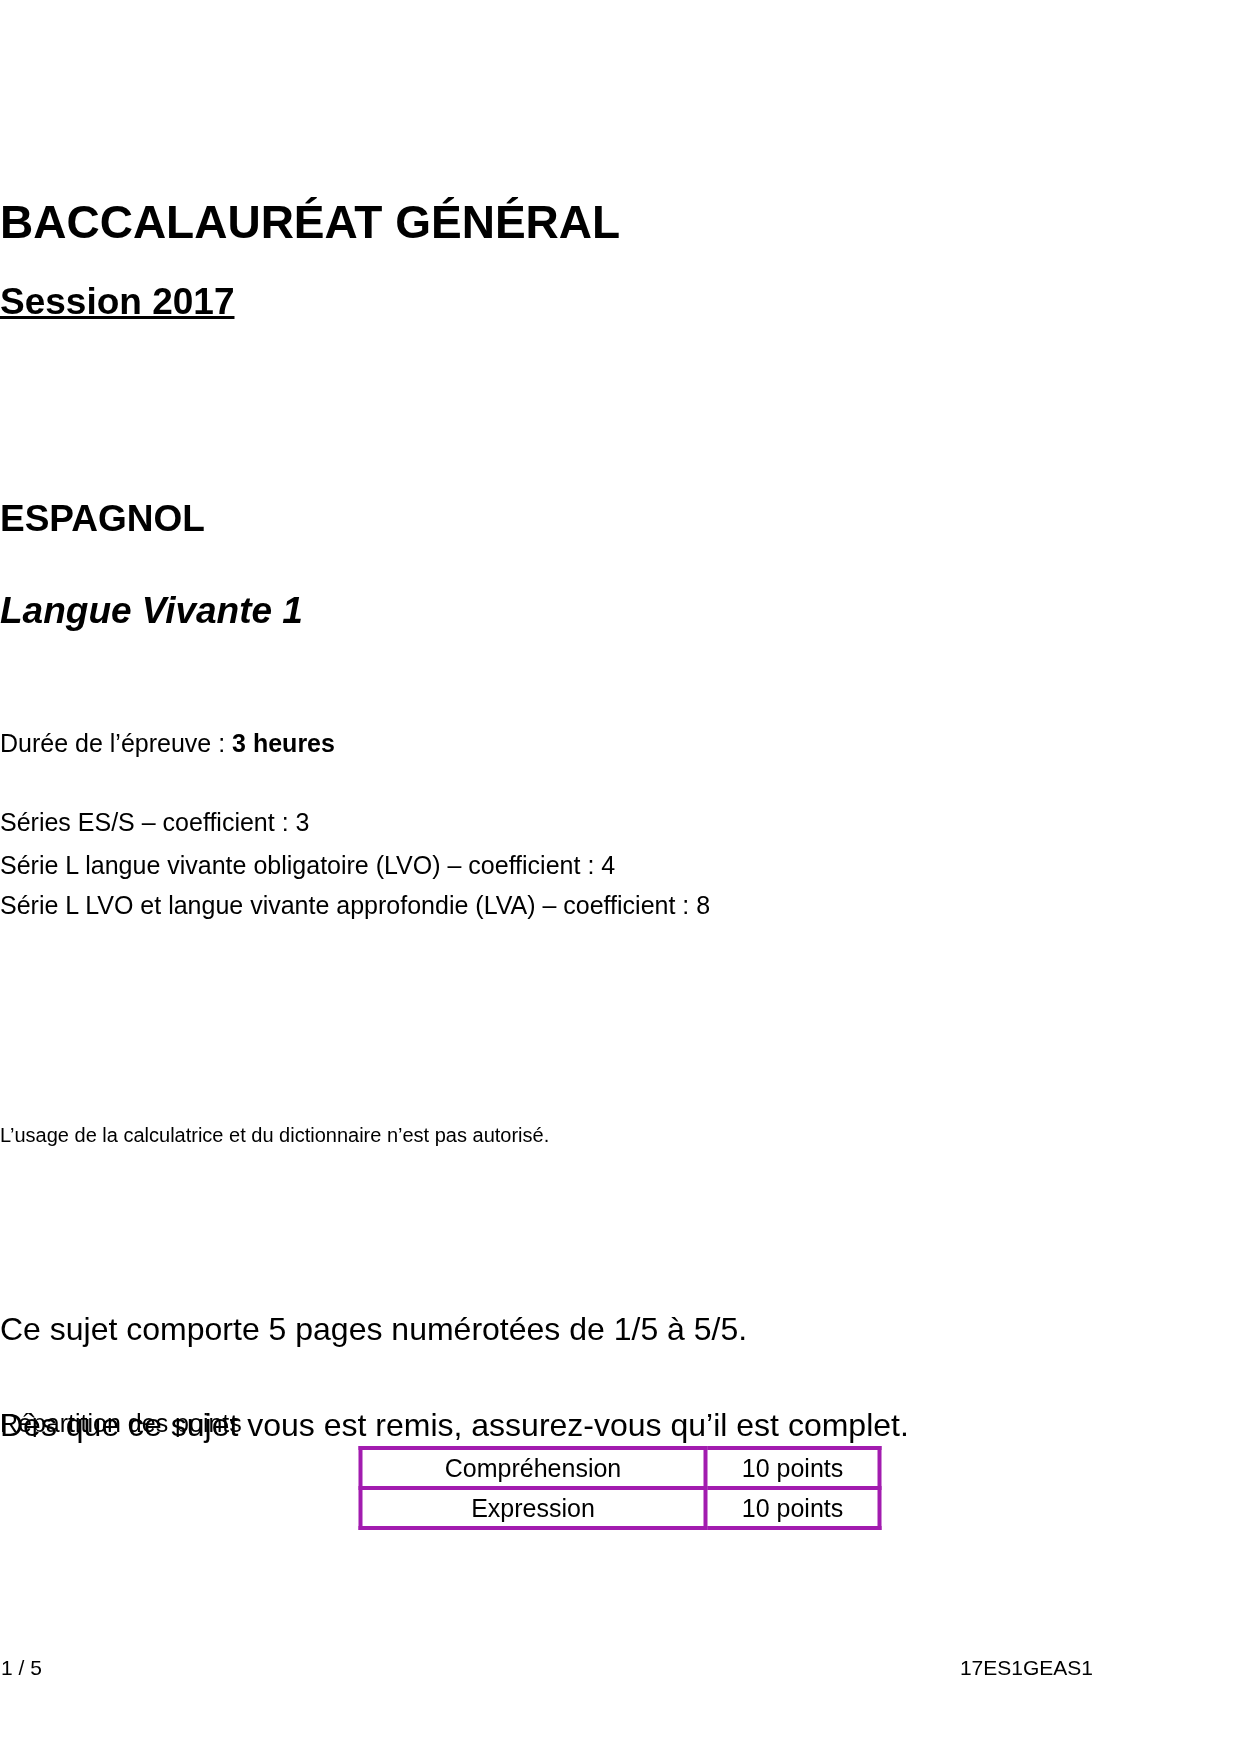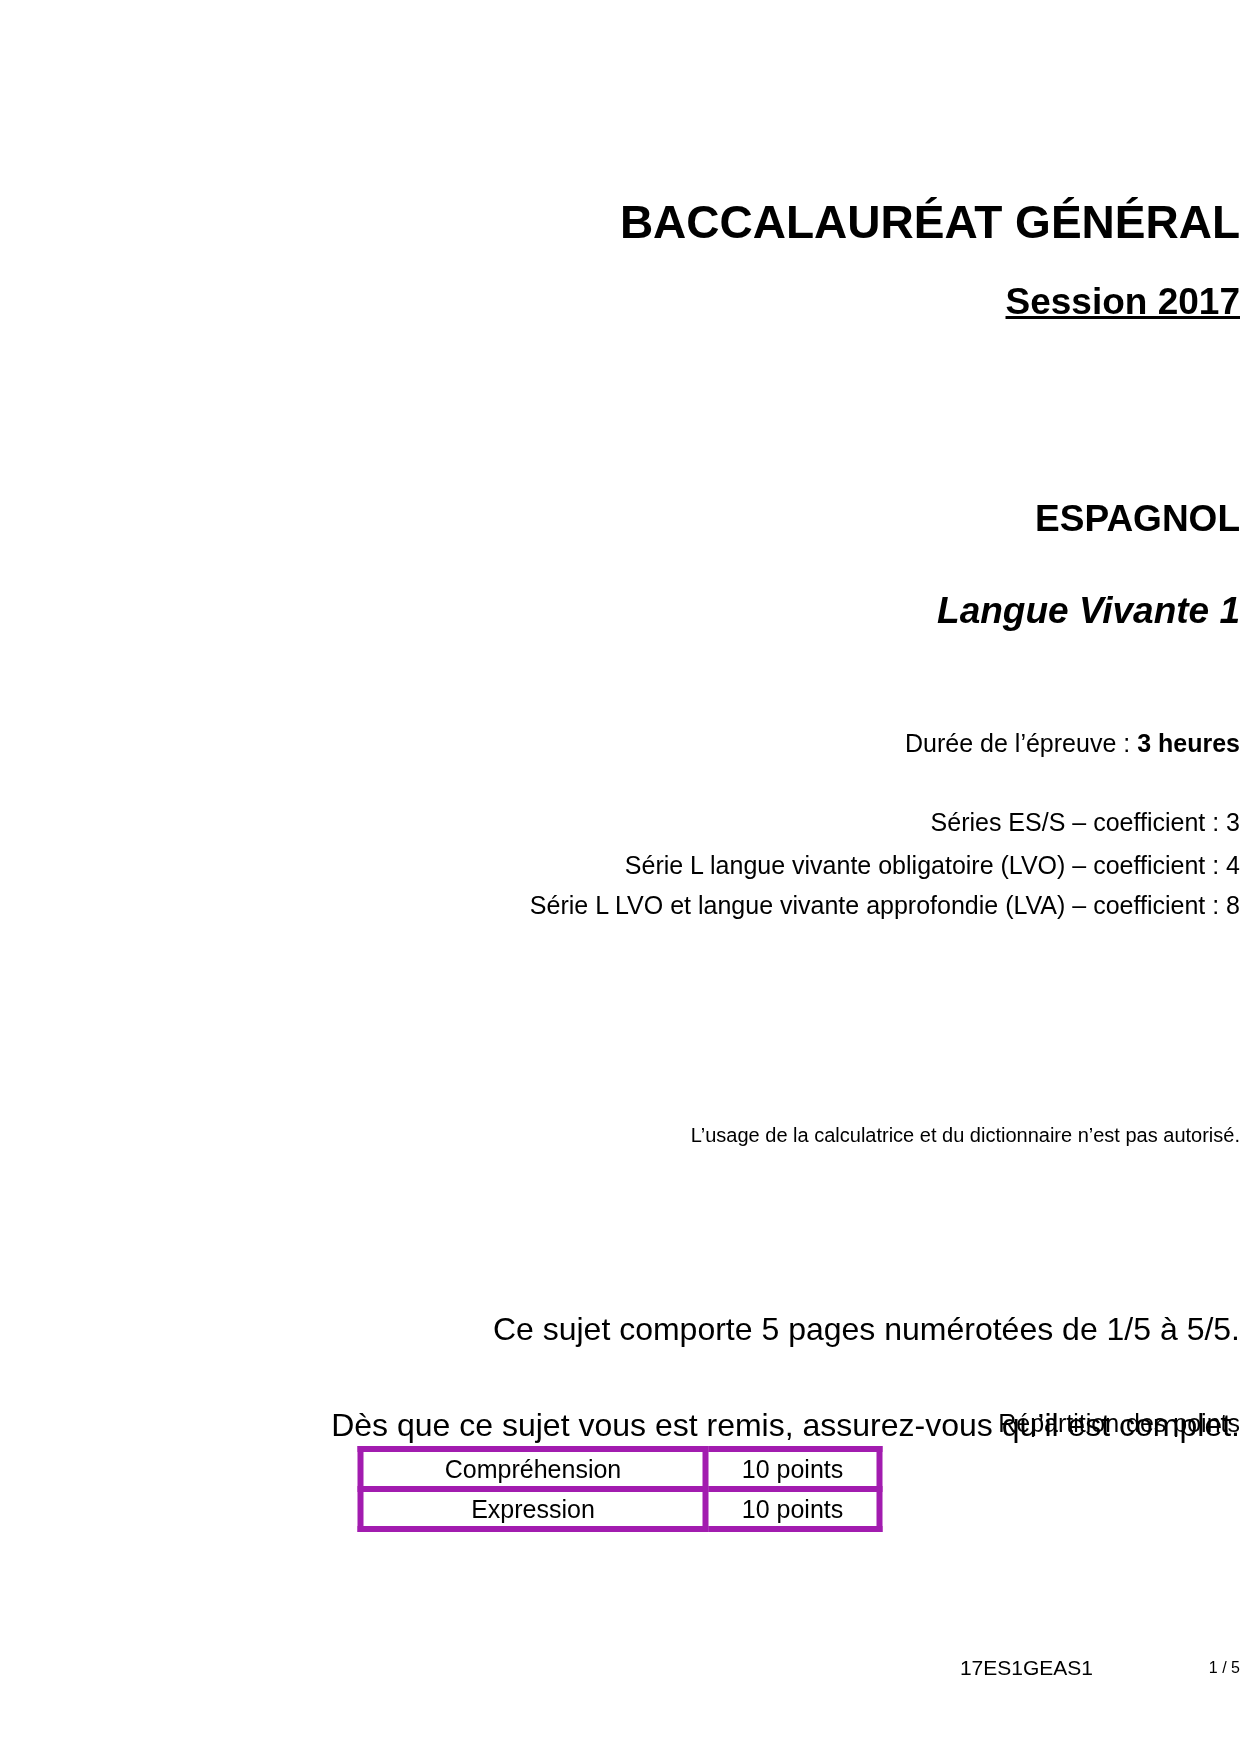--- a/index.html
+++ b/index.html
@@ -13,21 +13,21 @@
     margin: 0 auto;
     background: #ffffff;
     color: #000000;
     overflow: hidden;
   }
 
   .line {
     position: absolute;
     left: 0;
     right: 0;
-    text-align: right;
+    text-align: left;
     white-space: pre;
   }
 
   .doc-title   { top: 196px; font-size: 46px; font-weight: bold; line-height: 53px; letter-spacing: 0px; }
   .session     { top: 280px; font-size: 37px; font-weight: bold; line-height: 43px; text-decoration: underline; }
   .subject     { top: 497px; font-size: 37px; font-weight: bold; line-height: 43px; }
   .level       { top: 589px; font-size: 37px; font-weight: bold; line-height: 43px; font-style: italic; }
 
   .duration    { top: 729px; font-size: 25px; line-height: 29px; }
   .duration b  { font-weight: bold; }
@@ -45,37 +45,37 @@
   table.points {
     position: absolute;
     top: 1446px;
     left: 50%;
     transform: translateX(-50%);
     border-collapse: collapse;
     table-layout: fixed;
     width: 519px;
   }
   table.points td {
-    border: 6px solid #a21caf;
+    border: 4px solid #a21caf;
     height: 40px;
     text-align: center;
     vertical-align: middle;
     font-size: 25px;
     padding: 0 4px;
   }
   td.col-label  { width: 345px; }
   td.col-points { width: 174px; }
 
   .footer-page {
     position: absolute;
     top: 1655px;
     left: 1px;
     right: 0;
-    text-align: right;
-    font-size: 16px;
+    text-align: left;
+    font-size: 21px;
     line-height: 25px;
   }
   .footer-ref {
     position: absolute;
     top: 1655px;
     right: 147px;
     font-size: 21px;
     line-height: 25px;
     text-align: right;
   }

